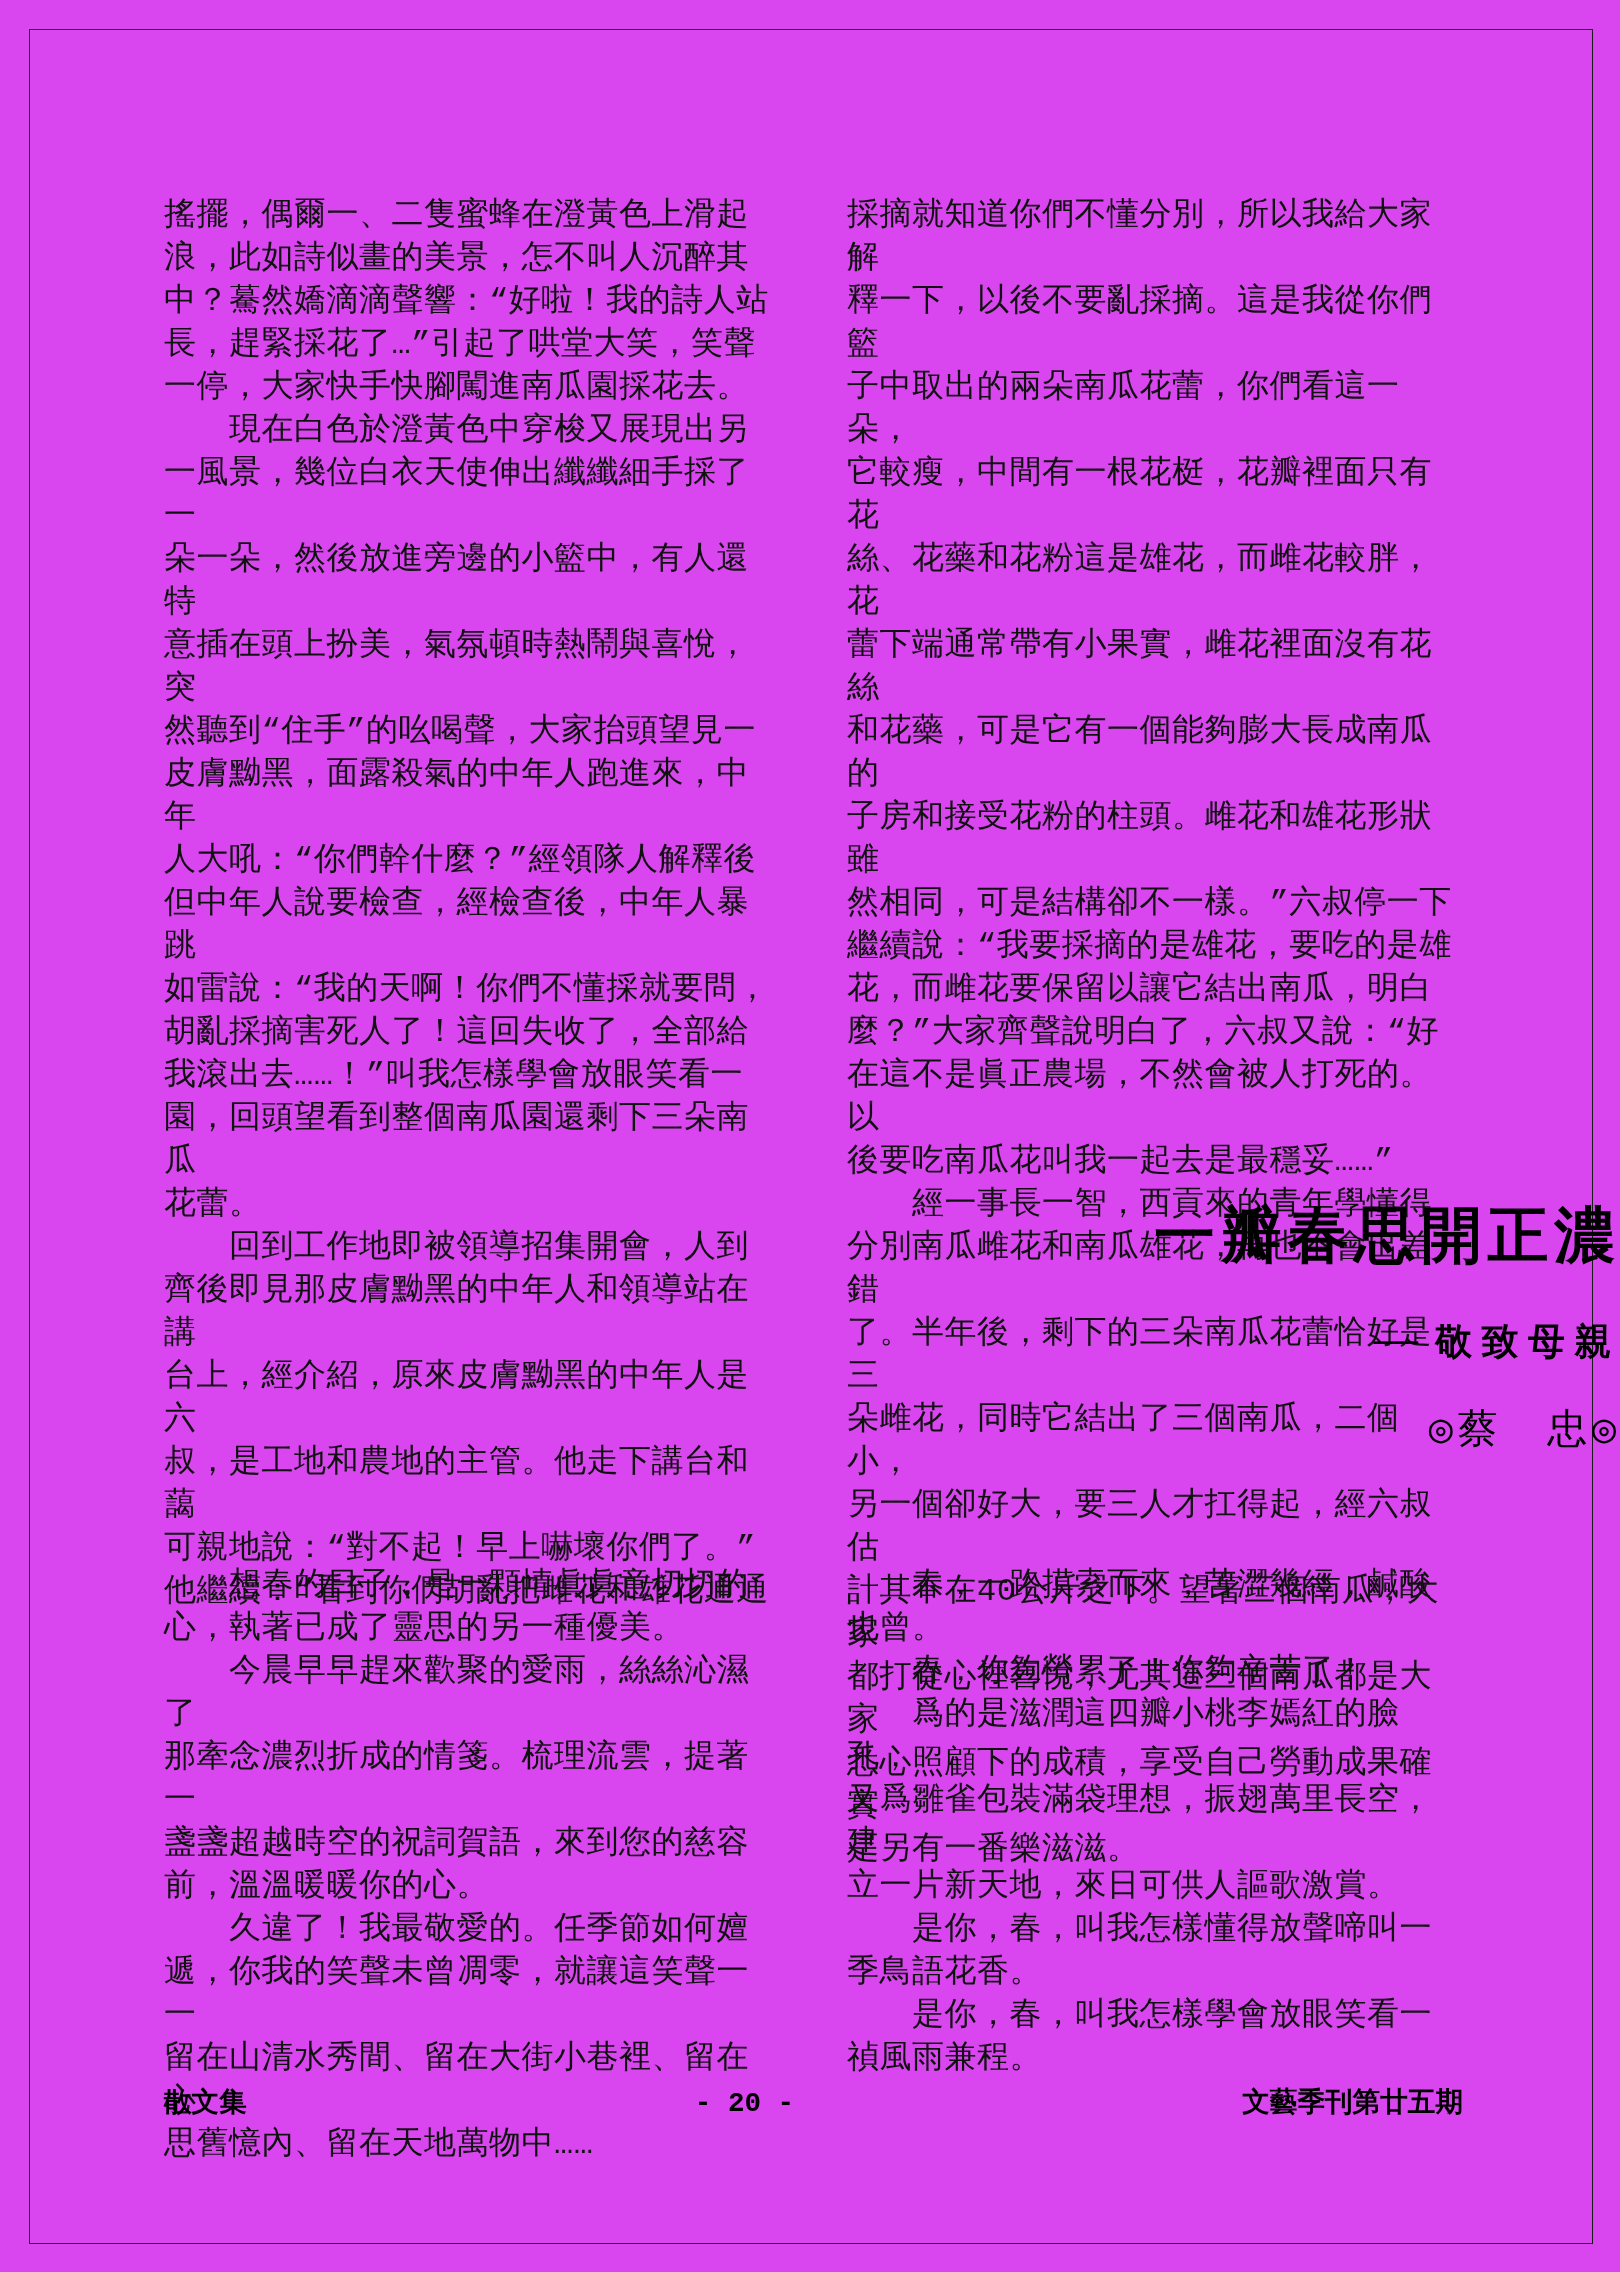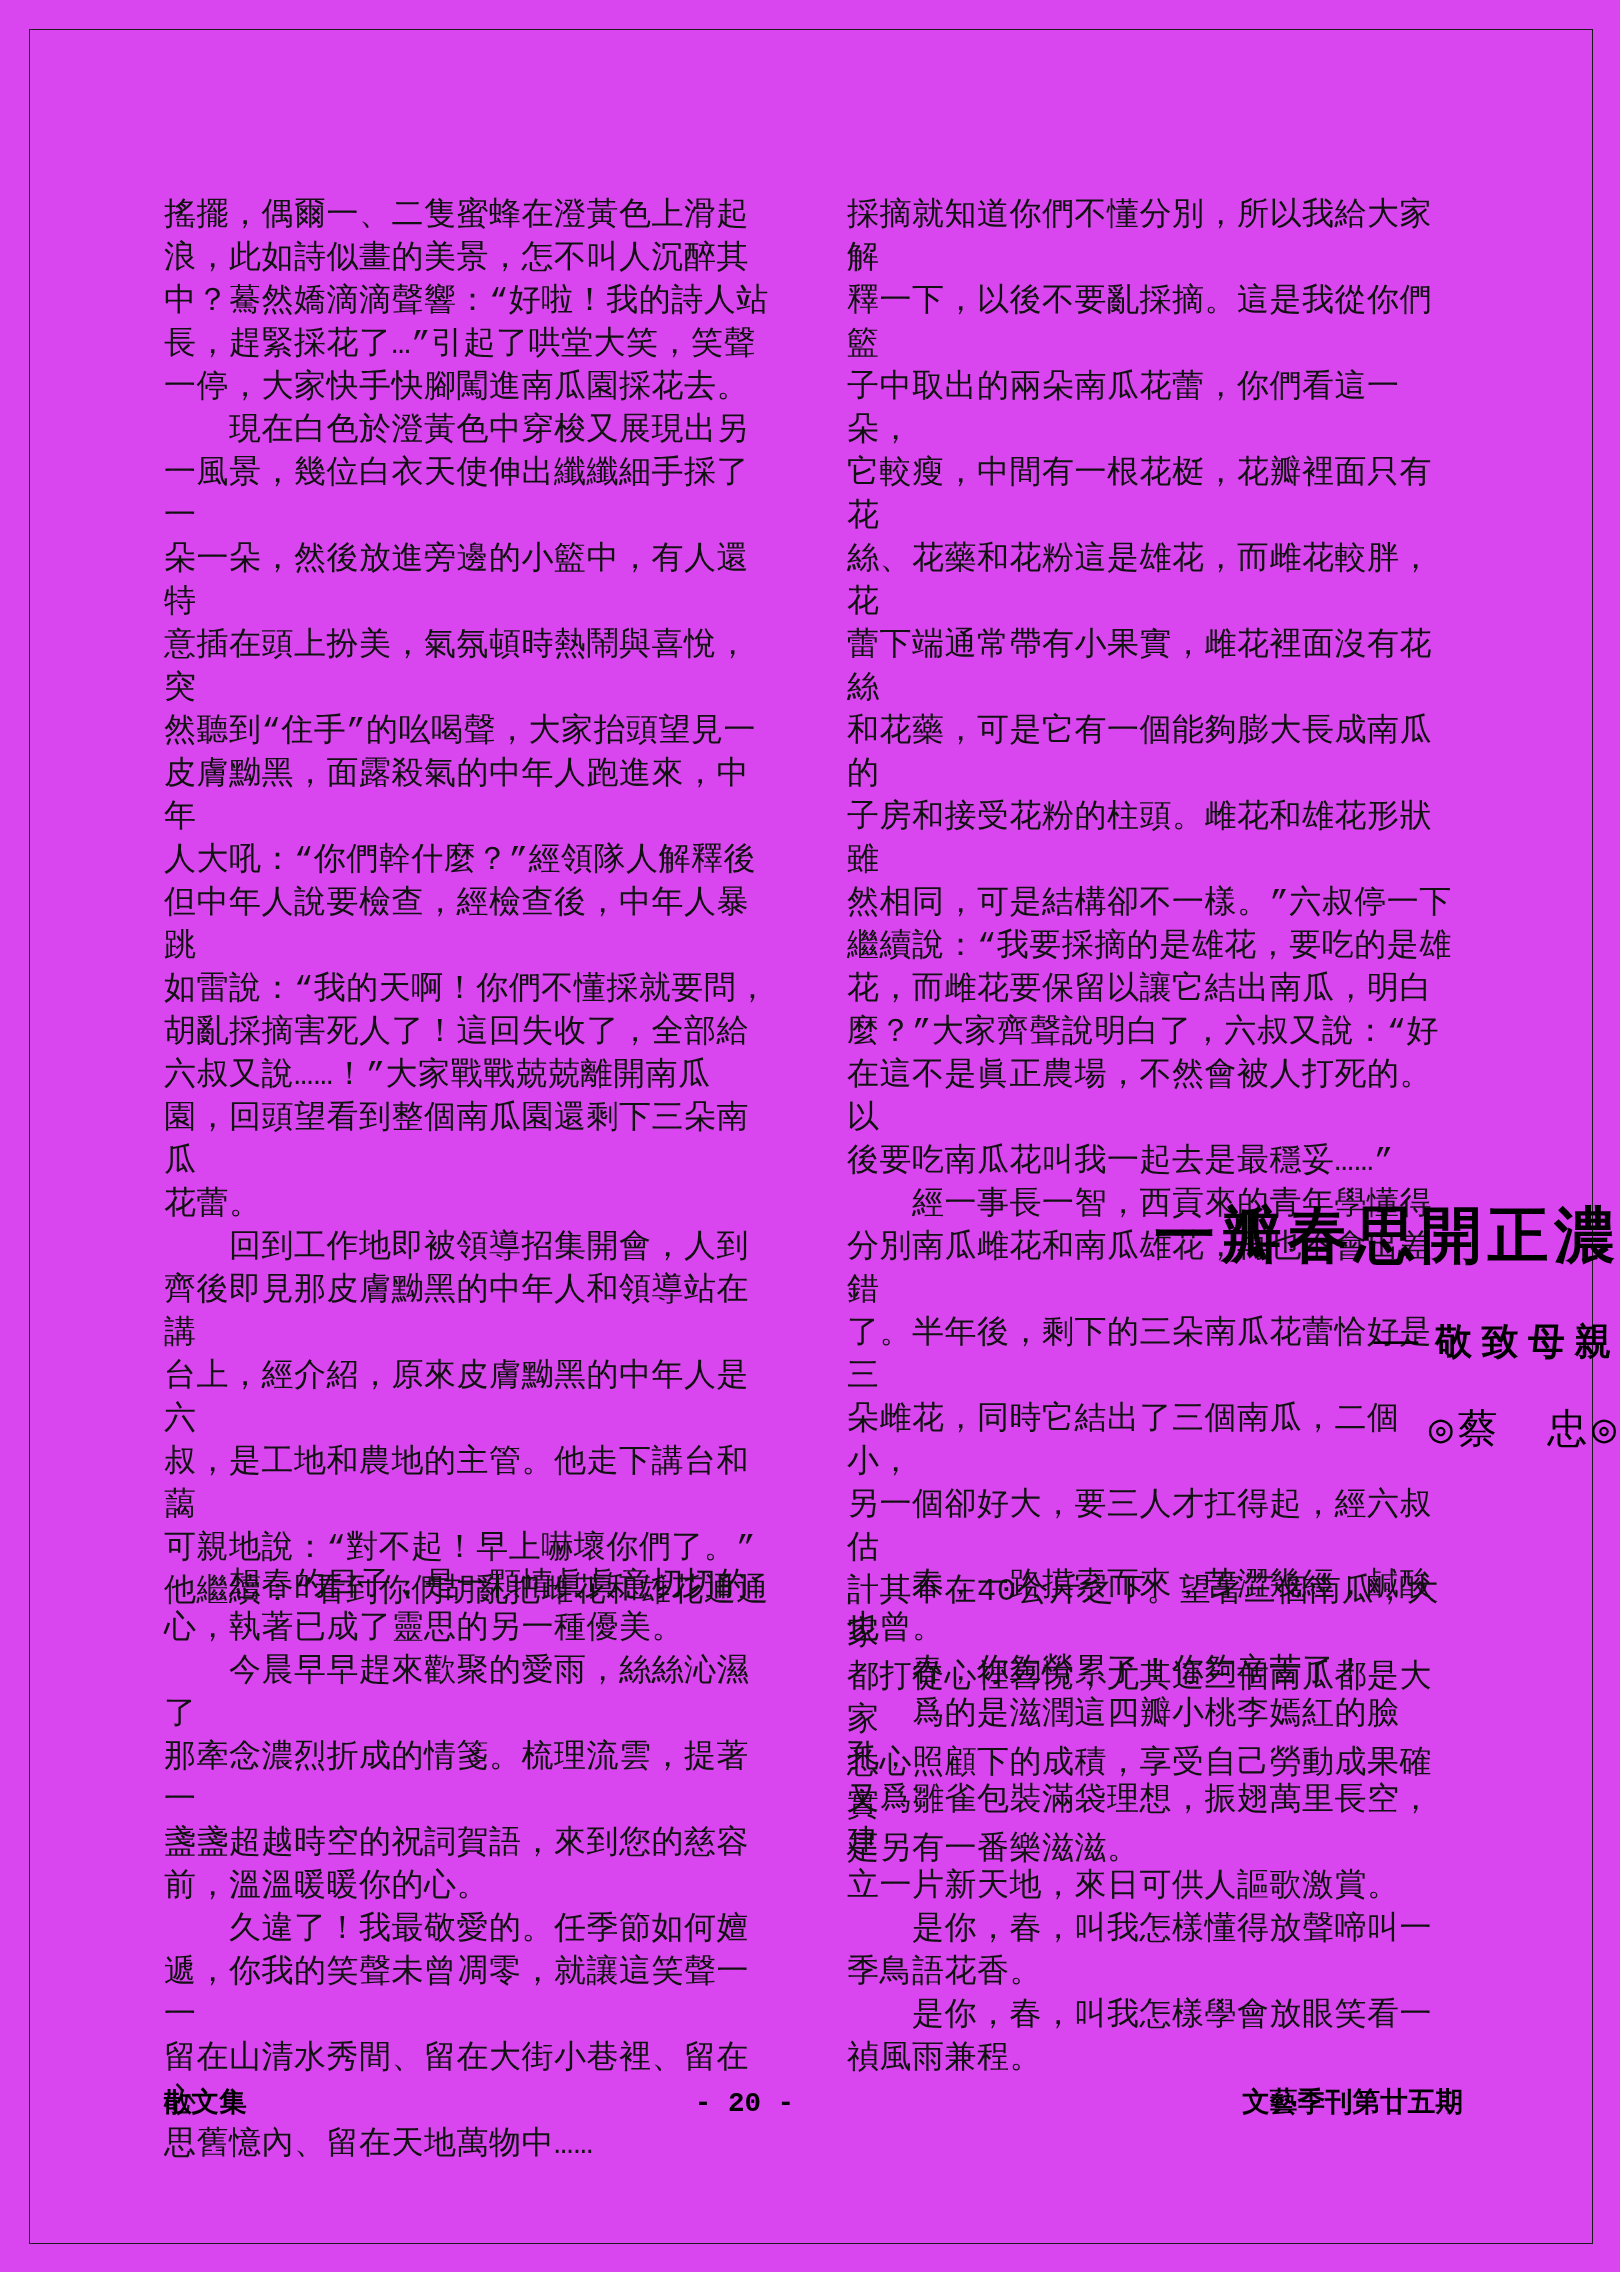--- a/index.html
+++ b/index.html
@@ -78,21 +78,21 @@
         <div class="tline">　　現在白色於澄黃色中穿梭又展現出另</div>
         <div class="tline">一風景，幾位白衣天使伸出纖纖細手採了一</div>
         <div class="tline">朵一朵，然後放進旁邊的小籃中，有人還特</div>
         <div class="tline">意插在頭上扮美，氣氛頓時熱鬧與喜悅，突</div>
         <div class="tline">然聽到“住手”的吆喝聲，大家抬頭望見一</div>
         <div class="tline">皮膚黝黑，面露殺氣的中年人跑進來，中年</div>
         <div class="tline">人大吼：“你們幹什麼？”經領隊人解釋後</div>
         <div class="tline">但中年人說要檢查，經檢查後，中年人暴跳</div>
         <div class="tline">如雷說：“我的天啊！你們不懂採就要問，</div>
         <div class="tline">胡亂採摘害死人了！這回失收了，全部給</div>
-        <div class="tline">六叔又說……！”大家戰戰兢兢離開南瓜</div>
+        <div class="tline">我滾出去……！”叫我怎樣學會放眼笑看一</div>
         <div class="tline">園，回頭望看到整個南瓜園還剩下三朵南瓜</div>
         <div class="tline">花蕾。</div>
         <div class="tline">　　回到工作地即被領導招集開會，人到</div>
         <div class="tline">齊後即見那皮膚黝黑的中年人和領導站在講</div>
         <div class="tline">台上，經介紹，原來皮膚黝黑的中年人是六</div>
         <div class="tline">叔，是工地和農地的主管。他走下講台和藹</div>
         <div class="tline">可親地說：“對不起！早上嚇壞你們了。”</div>
         <div class="tline">他繼續：“看到你們胡亂把雌花和雄花通通</div>
       </div>
     <div class="col">

